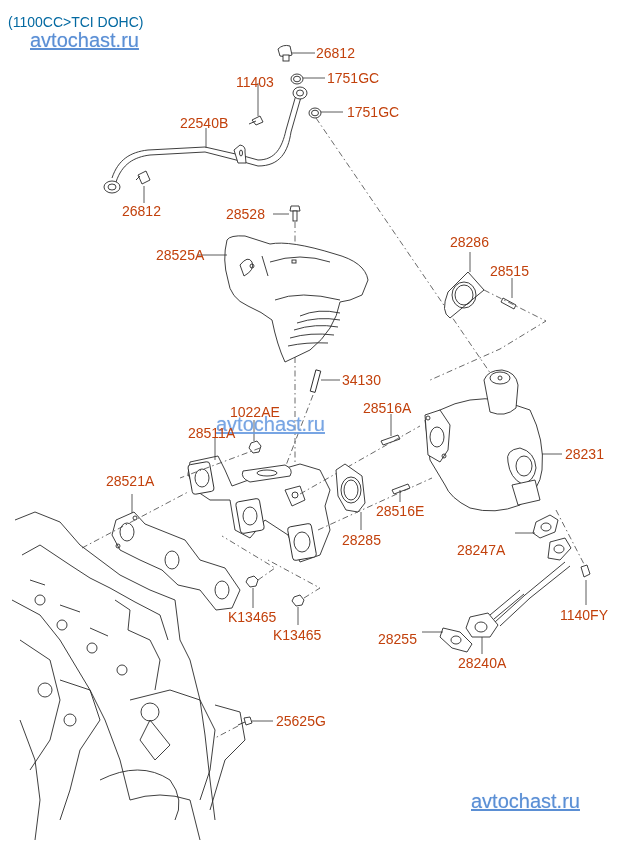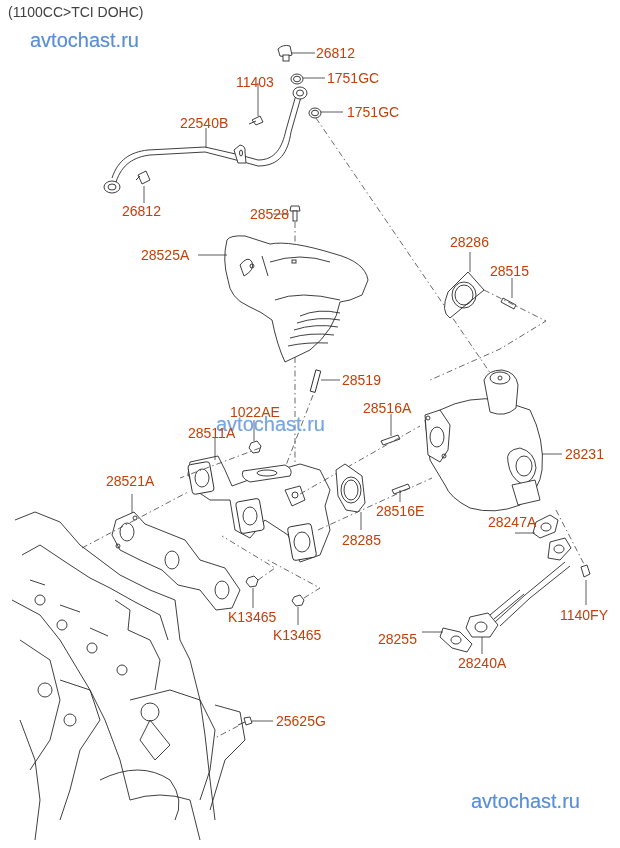--- a/index.html
+++ b/index.html
@@ -1,19 +1,19 @@
 <!DOCTYPE html>
 <html><head>
   <meta charset="utf-8">
   <style>
     html, body { margin: 0; padding: 0; background: #ffffff; }
     body { width: 620px; height: 848px; position: relative; overflow: hidden; font-family: "Liberation Sans", sans-serif; }
     #diagram { position: absolute; left: 0; top: 0; width: 620px; height: 848px; }
-    .header { position: absolute; left: 8px; top: 4px; font-size: 14px; color: #404040; letter-spacing: 0; }
-    .wm { position: absolute; font-size: 20px; color: #5b8fd4; text-shadow: 0 0 1px #a9c6ee; }
+    .header { position: absolute; left: 8px; top: 14px; font-size: 14px; color: #0369a1; letter-spacing: 0; }
+    .wm { position: absolute; font-size: 20px; color: #5b8fd4; text-shadow: 0 0 1px #a9c6ee; text-decoration: underline; }
     .wm1 { left: 30px; top: 29px; }
     .wm2 { left: 216px; top: 413px; color: #6a9ce0; opacity: 0.9; }
     .wm3 { left: 471px; top: 790px; }
     .lbl { position: absolute; font-size: 14px; color: #c2410c; white-space: nowrap; }
     svg .ln { stroke: #2a2a2a; stroke-width: 0.9; fill: none; }
     svg .fl { stroke: #2a2a2a; stroke-width: 0.9; fill: #ffffff; }
     svg .ld { stroke: #333; stroke-width: 0.8; fill: none; }
     svg .dash { stroke: #444; stroke-width: 0.8; fill: none; stroke-dasharray: 6 3 1.5 3; }
   </style>
 </head>
@@ -237,31 +237,31 @@
 <div class="wm wm1">avtochast.ru</div>
 <div class="wm wm2">avtochast.ru</div>
 <div class="wm wm3">avtochast.ru</div>
 
 <div class="lbl" style="left:316px;top:45px;">26812</div>
 <div class="lbl" style="left:327px;top:70px;">1751GC</div>
 <div class="lbl" style="left:236px;top:74px;">11403</div>
 <div class="lbl" style="left:347px;top:104px;">1751GC</div>
 <div class="lbl" style="left:180px;top:115px;">22540B</div>
 <div class="lbl" style="left:122px;top:203px;">26812</div>
-<div class="lbl" style="left:226px;top:206px;margin-left:24px;">28528</div>
-<div class="lbl" style="left:141px;top:247px;">28525A</div>
+<div class="lbl" style="left:226px;top:206px;">28528</div>
+<div class="lbl" style="left:156px;top:247px;">28525A</div>
 <div class="lbl" style="left:450px;top:234px;">28286</div>
 <div class="lbl" style="left:490px;top:263px;">28515</div>
-<div class="lbl" style="left:342px;top:372px;">28519</div>
+<div class="lbl" style="left:342px;top:372px;">34130</div>
 <div class="lbl" style="left:230px;top:404px;">1022AE</div>
 <div class="lbl" style="left:363px;top:400px;">28516A</div>
 <div class="lbl" style="left:188px;top:425px;">28511A</div>
 <div class="lbl" style="left:565px;top:446px;">28231</div>
 <div class="lbl" style="left:106px;top:473px;">28521A</div>
 <div class="lbl" style="left:376px;top:503px;">28516E</div>
-<div class="lbl" style="left:457px;top:514px;margin-left:31px;">28247A</div>
+<div class="lbl" style="left:457px;top:542px;">28247A</div>
 <div class="lbl" style="left:342px;top:532px;">28285</div>
 <div class="lbl" style="left:560px;top:607px;">1140FY</div>
 <div class="lbl" style="left:228px;top:609px;">K13465</div>
 <div class="lbl" style="left:378px;top:624px;margin-top:7px;">28255</div>
 <div class="lbl" style="left:273px;top:627px;">K13465</div>
 <div class="lbl" style="left:458px;top:655px;">28240A</div>
 <div class="lbl" style="left:276px;top:713px;">25625G</div>
 
 </body></html>

